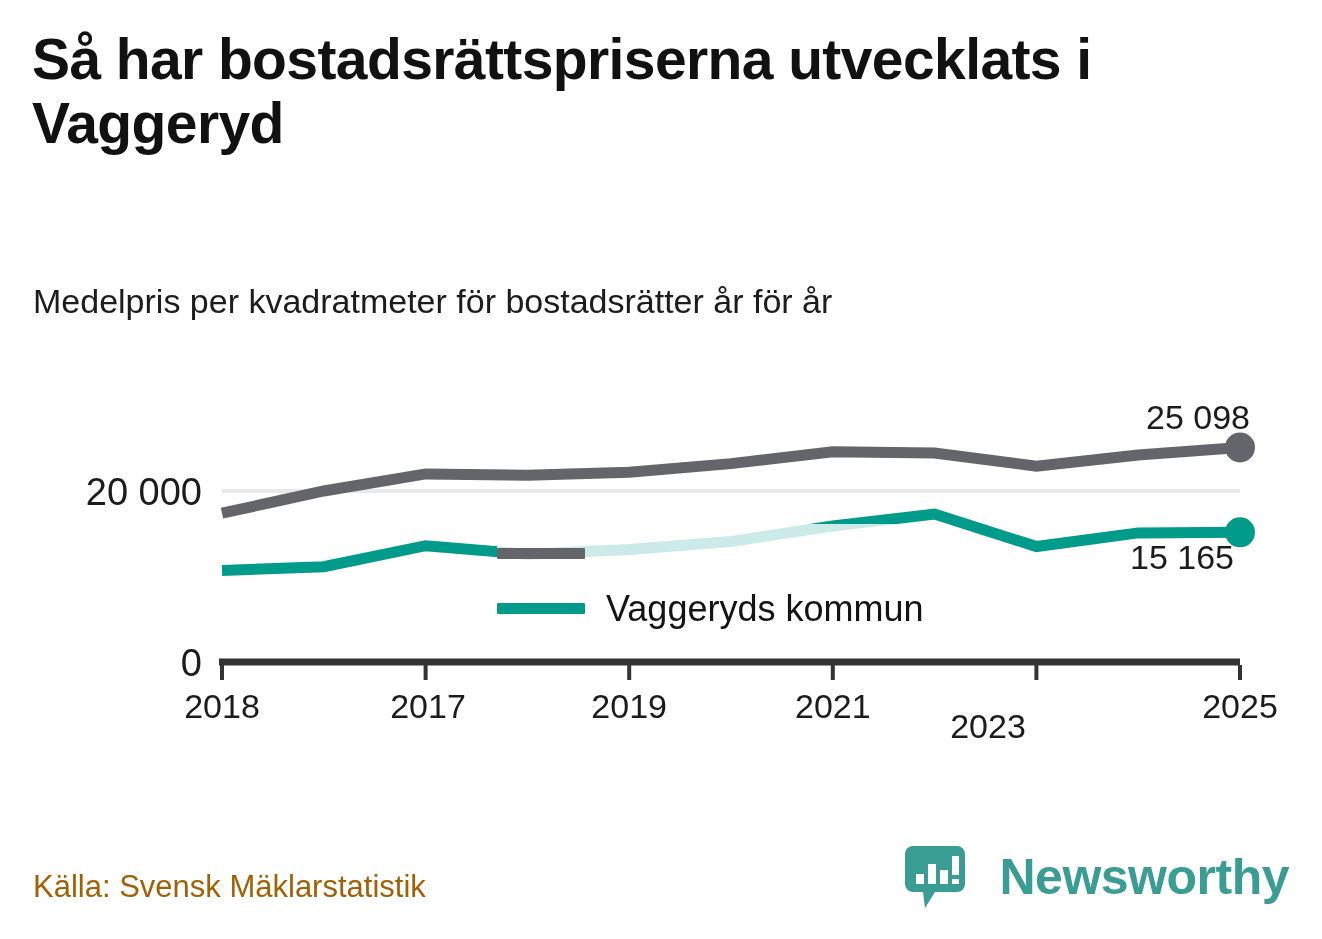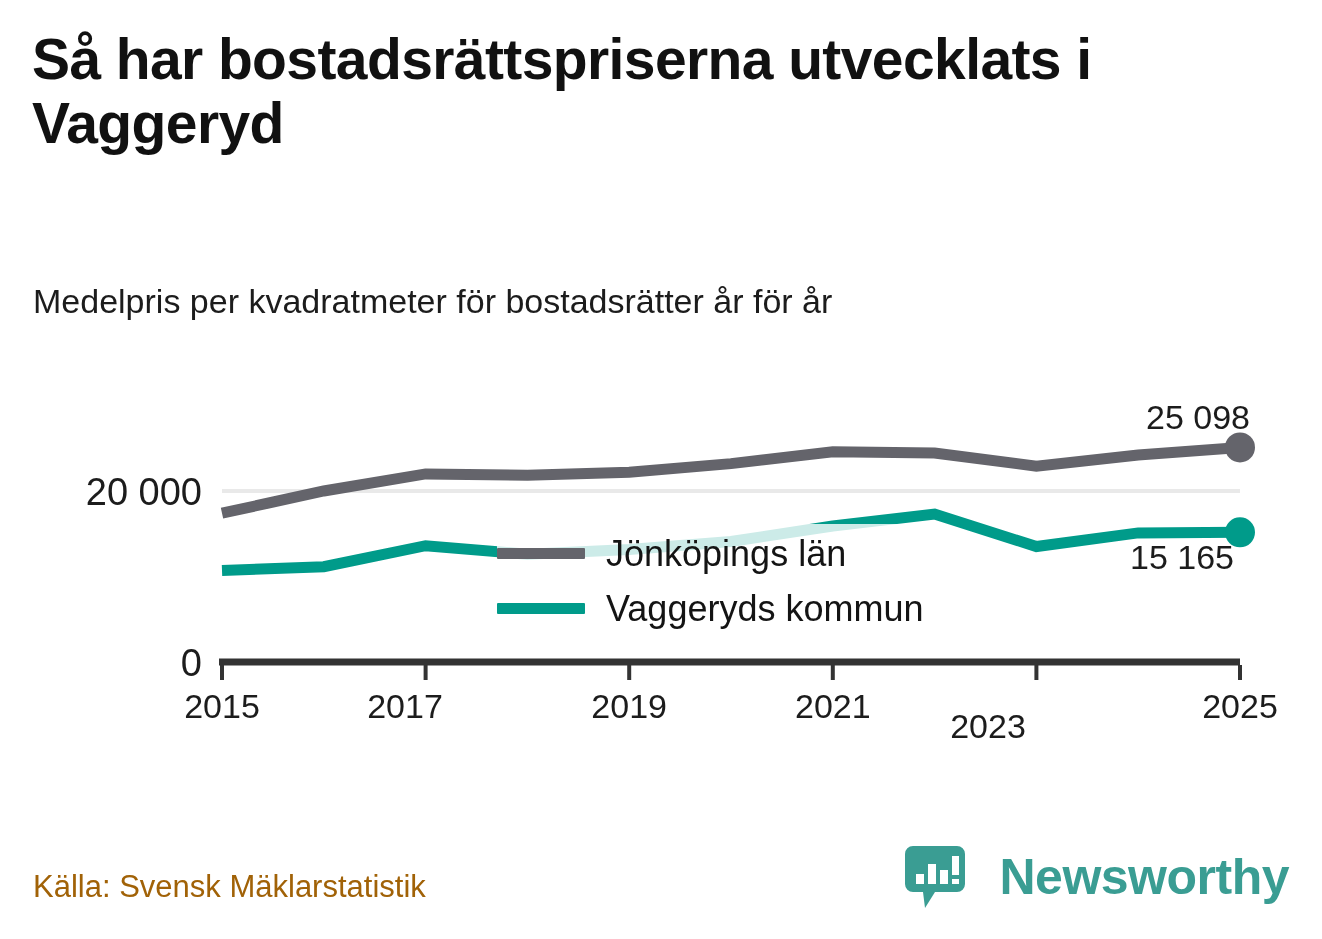--- a/index.html
+++ b/index.html
@@ -164,32 +164,31 @@
         <circle cx="1240" cy="447.4121" r="15" fill="#64646b"></circle>
         <circle cx="1240" cy="532.33925" r="15" fill="#009b8a"></circle>
       </g>
   </svg>
 </div>
 
 <div class="y-tick-label" id="y-label-20000">20 000</div>
 <div class="y-tick-label" id="y-label-0">0</div>
 
 <div id="x-tick-labels">
-    <div class="x-tick-label" style="left: 222px;">2015</div>
-    <div class="x-tick-label" style="left: 405px;">2017</div>
+    <div class="x-tick-label" style="left: 222px;">2018</div>
+    <div class="x-tick-label" style="left: 428px;">2017</div>
     <div class="x-tick-label" style="left: 629.2px;">2019</div>
     <div class="x-tick-label" style="left: 832.8px;">2021</div>
     <div class="x-tick-label" style="left: 988px; margin-top: 20px;">2023</div>
     <div class="x-tick-label" style="left: 1240px;">2025</div>
   </div>
 
 <div id="legend">
   <div class="legend-row">
     <span class="legend-swatch" id="legend-swatch-lan" style="background: rgb(100, 100, 107);"></span>
-    <span class="legend-label">Jönköpings län</span>
   </div>
   <div class="legend-row">
     <span class="legend-swatch" id="legend-swatch-kommun" style="background: rgb(0, 155, 138);"></span>
     <span class="legend-label">Vaggeryds kommun</span>
   </div>
 </div>
 
 <div class="series-end-label" id="end-label-lan">25 098</div>
 <div class="series-end-label" id="end-label-kommun">15 165</div>
 

